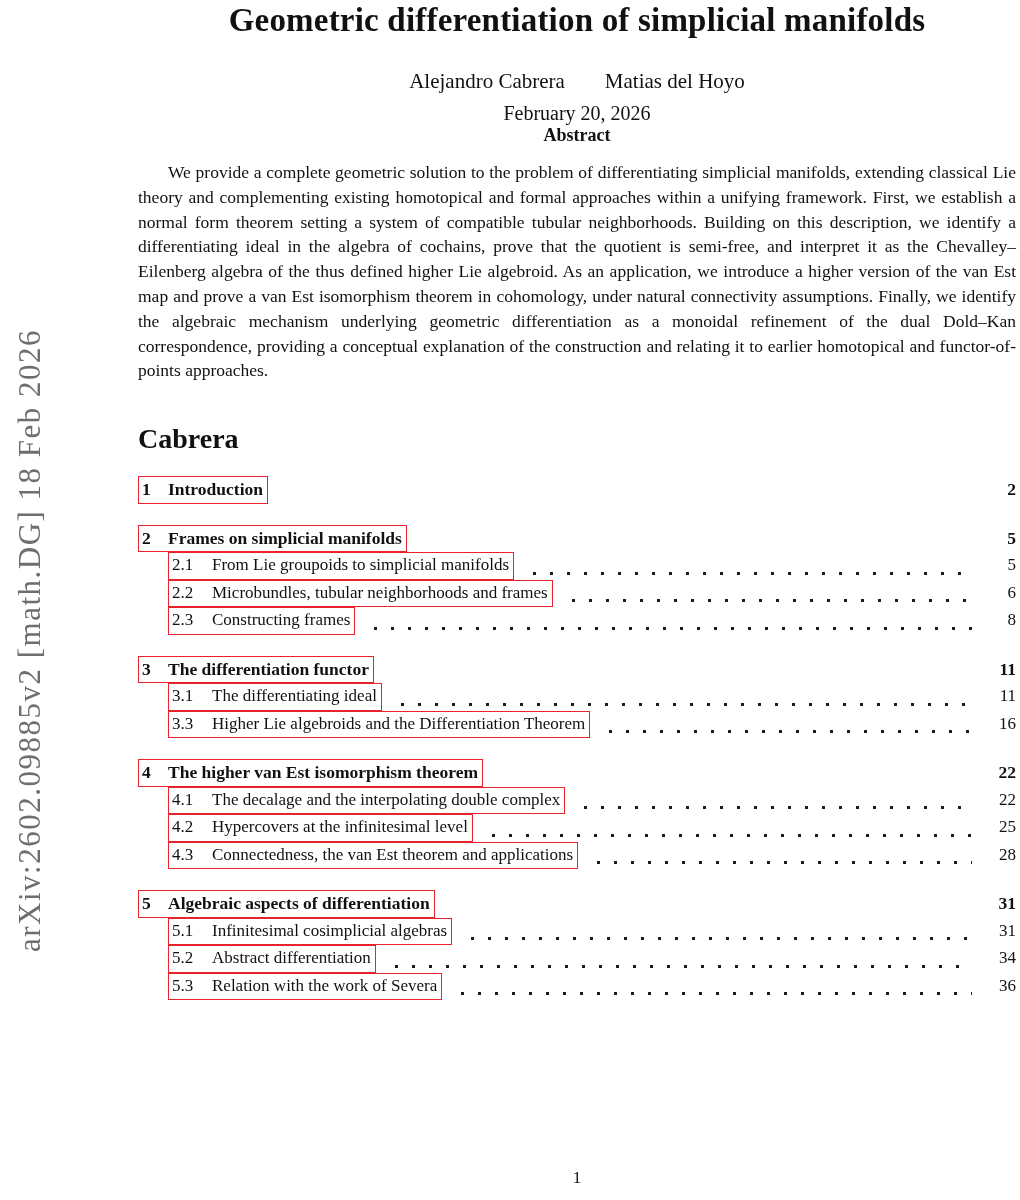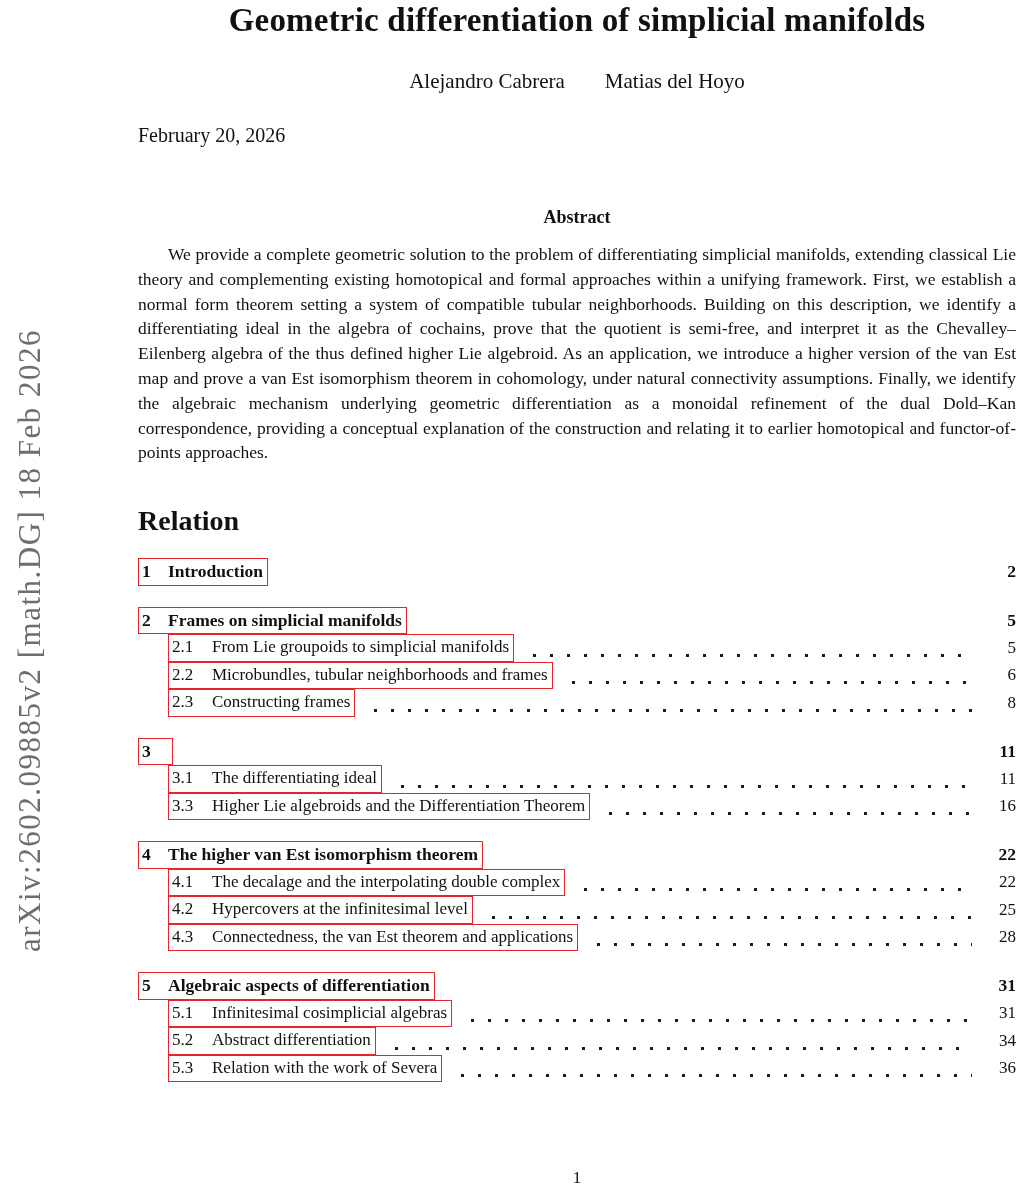--- a/index.html
+++ b/index.html
@@ -46,27 +46,27 @@
     letter-spacing: 0.2px;
   }
   .authors {
     margin-top: 30px;
     display: flex;
     justify-content: center;
     gap: 40px;
     font-size: 21px;
   }
   .date {
-    margin-top: 30px;
+    margin-top: 8px;
+    text-align: center;
     font-size: 20px;
   }
 
   
   .abstract-heading {
-    margin-top: 60px;
     text-align: center;
     font-size: 18px;
     font-weight: bold;
   }
   .abstract-text {
     margin-top: 14px;
     font-size: 17.5px;
     line-height: 24.8px;
     text-align: justify;
     text-indent: 30px;
@@ -88,21 +88,20 @@
     align-items: baseline;
     line-height: 24.5px;
   }
   .toc-row.level1 {
     margin-top: 21px;
     font-weight: bold;
     font-size: 17.5px;
   }
   .toc-row.level2 {
     padding-left: 30px;
-    align-items: center;
   }
   .toc-link {
     display: inline-flex;
     align-items: baseline;
     border: 1.5px solid var(--link-box, #e8232d);
     padding: 0px 4px 1px 3px;
     cursor: pointer;
   }
   .level1 .toc-num {
     display: inline-block;
@@ -153,21 +152,21 @@
     <span>Alejandro Cabrera</span>
     <span>Matias del Hoyo</span>
   </div>
 
   <div class="date">February 20, 2026</div>
 
   <div class="abstract-heading">Abstract</div>
 
   <div class="abstract-text">We provide a complete geometric solution to the problem of differentiating simplicial manifolds, extending classical Lie theory and complementing existing homotopical and formal approaches within a unifying framework. First, we establish a normal form theorem setting a system of compatible tubular neighborhoods. Building on this description, we identify a differentiating ideal in the algebra of cochains, prove that the quotient is semi-free, and interpret it as the Chevalley–Eilenberg algebra of the thus defined higher Lie algebroid. As an application, we introduce a higher version of the van Est map and prove a van Est isomorphism theorem in cohomology, under natural connectivity assumptions. Finally, we identify the algebraic mechanism underlying geometric differentiation as a monoidal refinement of the dual Dold–Kan correspondence, providing a conceptual explanation of the construction and relating it to earlier homotopical and functor-of-points approaches.</div>
 
-  <div class="contents-heading">Relation</div>
+  <div class="contents-heading">Cabrera</div>
 
   <div class="toc">
       <div class="toc-row level1">
         <span class="toc-link">
           <span class="toc-num">1</span>
           <span class="toc-title">Introduction</span>
         </span>
         <span class="toc-spacer"></span>
         <span class="toc-page">2</span>
       </div>
@@ -199,20 +198,21 @@
         <span class="toc-link">
           <span class="toc-num">2.3</span>
           <span class="toc-title">Constructing frames</span>
         </span>
         <span class="toc-dots"></span>
         <span class="toc-page">8</span>
       </div>
       <div class="toc-row level1">
         <span class="toc-link">
           <span class="toc-num">3</span>
+          <span class="toc-title">The differentiation functor</span>
         </span>
         <span class="toc-spacer"></span>
         <span class="toc-page">11</span>
       </div>
       <div class="toc-row level2">
         <span class="toc-link">
           <span class="toc-num">3.1</span>
           <span class="toc-title">The differentiating ideal</span>
         </span>
         <span class="toc-dots"></span>

